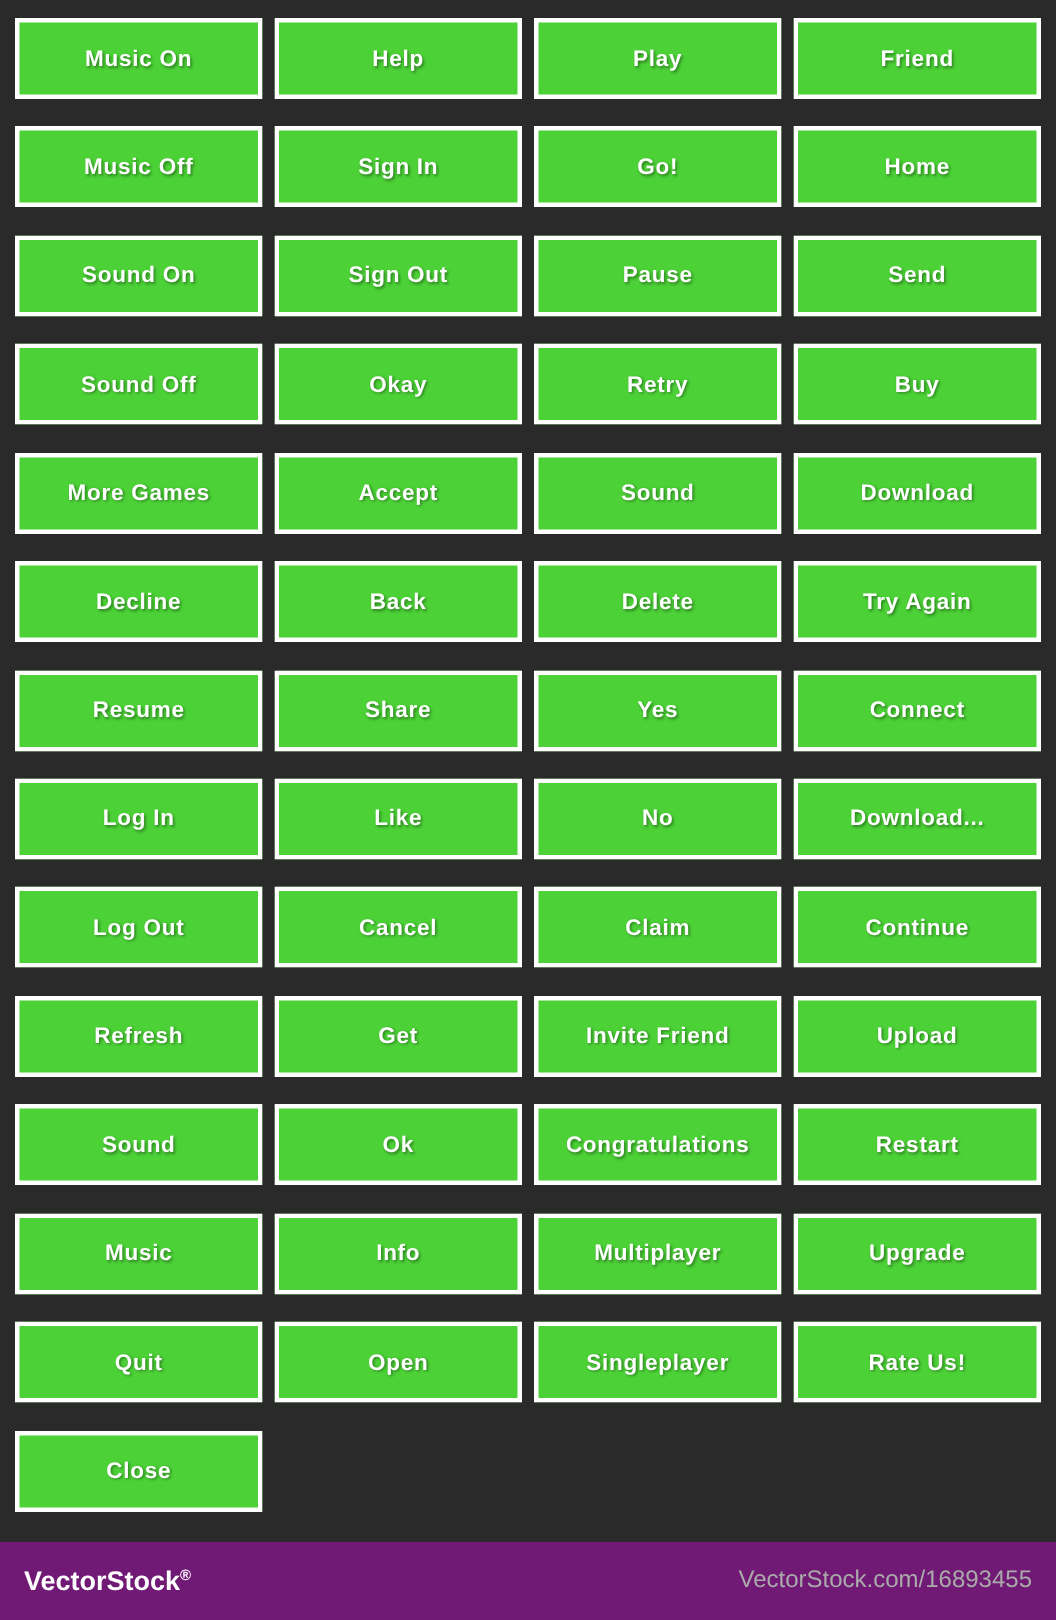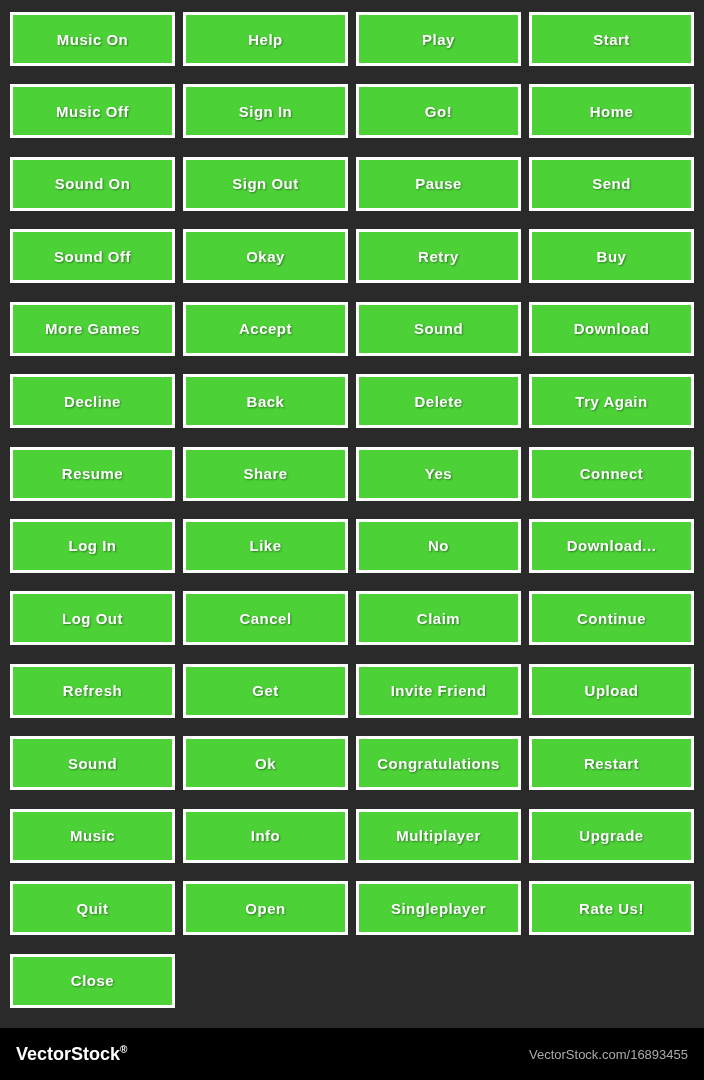--- a/index.html
+++ b/index.html
@@ -32,49 +32,49 @@
       outline: 3px solid #2a2a2a;
       cursor: pointer;
       display: flex;
       align-items: center;
       justify-content: center;
       text-shadow: 1px 1px 2px rgba(0,0,0,0.4);
       letter-spacing: 0.5px;
     }
     .footer {
       width: 100%;
-      background: #000000;
+      background: #701a75;
       padding: 10px 16px;
       display: flex;
       align-items: center;
       justify-content: space-between;
       height: 52px;
     }
     .footer-logo {
       color: white;
       font-size: 18px;
       font-weight: bold;
       font-family: Arial, sans-serif;
     }
     .footer-logo sup {
       font-size: 10px;
     }
     .footer-url {
       color: #aaa;
-      font-size: 13px;
+      font-size: 16px;
     }
   </style>
 </head>
 <body>
 
 <div class="buttons-grid">
     <button class="game-btn">Music On</button>
     <button class="game-btn">Help</button>
     <button class="game-btn">Play</button>
-    <button class="game-btn">Start</button>
+    <button class="game-btn">Friend</button>
     <button class="game-btn">Music Off</button>
     <button class="game-btn">Sign In</button>
     <button class="game-btn">Go!</button>
     <button class="game-btn">Home</button>
     <button class="game-btn">Sound On</button>
     <button class="game-btn">Sign Out</button>
     <button class="game-btn">Pause</button>
     <button class="game-btn">Send</button>
     <button class="game-btn">Sound Off</button>
     <button class="game-btn">Okay</button>

